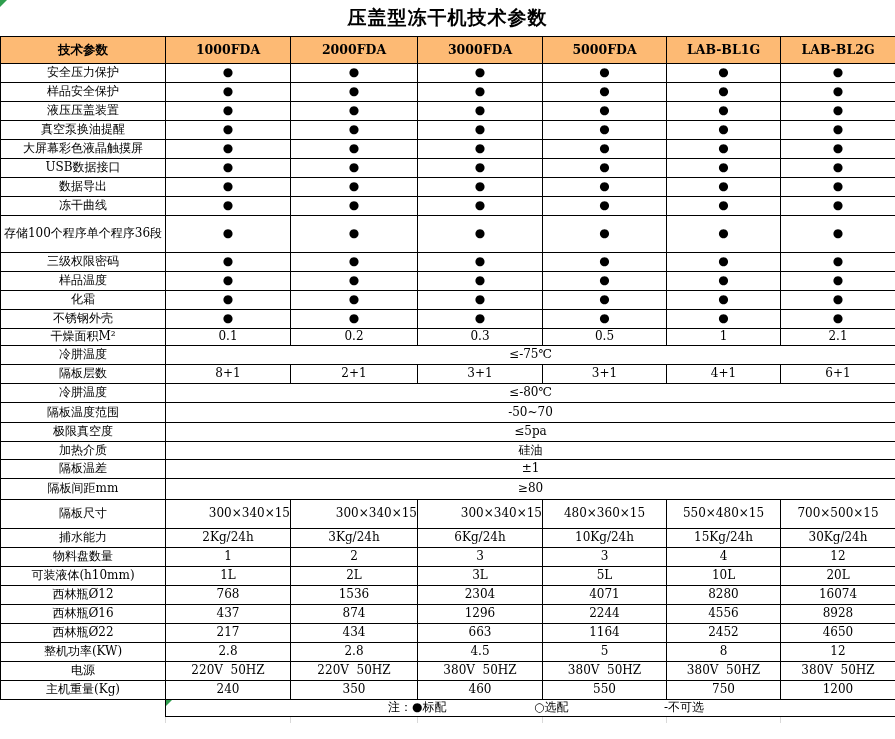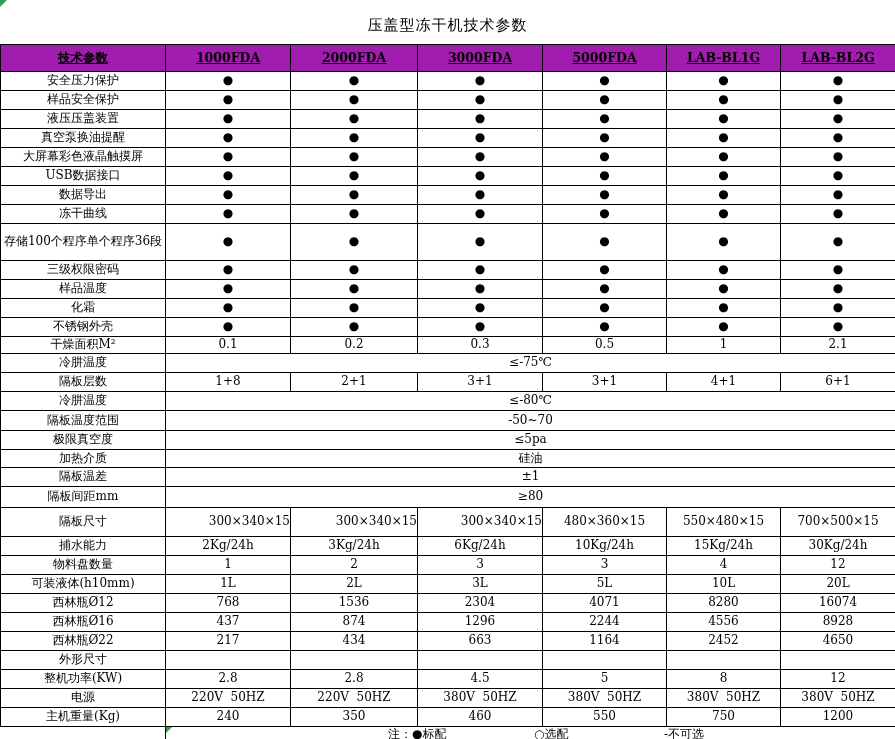--- a/index.html
+++ b/index.html
@@ -8,31 +8,31 @@
     font-family:"DejaVu Serif","Liberation Serif",serif;
     position:relative;overflow:hidden;
   }
   .corner-tri{
     position:absolute;top:0;left:0;width:0;height:0;z-index:5;
     border-top:7px solid #2f9e4e;border-right:7px solid transparent;
   }
   .title{
     height:36px;line-height:34px;text-align:center;
     font-family:"DejaVu Sans","Liberation Sans",sans-serif;
-    font-weight:normal;font-size:15px;letter-spacing:1px;margin-top:8px;
+    font-weight:bold;font-size:19px;letter-spacing:1px;
   }
   table.spec{
     border-collapse:collapse;table-layout:fixed;width:895px;
   }
   table.spec th,table.spec td{
     border:1px solid #000;padding:0;text-align:center;
     font-size:12px;line-height:1.15;overflow:hidden;vertical-align:middle;
   }
   table.spec thead th{
-    background:#a21caf;font-weight:bold;height:26px;font-size:12.5px;text-decoration:underline;
+    background:#fdba74;font-weight:bold;height:26px;font-size:12.5px;
   }
   td.lab{font-size:12px;padding:0 1px;}
   td.val{white-space:pre;}
   td.val.b{font-weight:normal;}
   td.val.left{padding-left:2px;text-align:right;}
   span.dot{font-size:12px;line-height:1;}
   td.merged{font-size:12px;}
   tr.footer td.ghost{border:none;border-top:1px solid #000;background:#fff;}
   tr.footer td.legend{position:relative;font-size:12px;}
   tr.footer td.legend .cell-tri{
@@ -199,21 +199,21 @@
         <td class="val b">0.5</td>
         <td class="val b">1</td>
         <td class="val b">2.1</td>
       </tr>
       <tr style="height: 19px;">
         <td class="lab">冷肼温度</td>
         <td colspan="6" class="merged">≤-75℃</td>
       </tr>
       <tr style="height: 19px;">
         <td class="lab">隔板层数</td>
-        <td class="val">1+8</td>
+        <td class="val">8+1</td>
         <td class="val">2+1</td>
         <td class="val">3+1</td>
         <td class="val">3+1</td>
         <td class="val">4+1</td>
         <td class="val">6+1</td>
       </tr>
       <tr style="height: 19px;">
         <td class="lab">冷肼温度</td>
         <td colspan="6" class="merged">≤-80℃</td>
       </tr>
@@ -292,29 +292,20 @@
         <td class="val">8928</td>
       </tr>
       <tr style="height: 19px;">
         <td class="lab">西林瓶Ø22</td>
         <td class="val">217</td>
         <td class="val">434</td>
         <td class="val">663</td>
         <td class="val">1164</td>
         <td class="val">2452</td>
         <td class="val">4650</td>
-      </tr>
-      <tr style="height: 19px;">
-        <td class="lab">外形尺寸</td>
-        <td class="val"></td>
-        <td class="val"></td>
-        <td class="val"></td>
-        <td class="val"></td>
-        <td class="val"></td>
-        <td class="val"></td>
       </tr>
       <tr style="height: 19px;">
         <td class="lab">整机功率(KW)</td>
         <td class="val">2.8</td>
         <td class="val">2.8</td>
         <td class="val">4.5</td>
         <td class="val">5</td>
         <td class="val">8</td>
         <td class="val">12</td>
       </tr>

